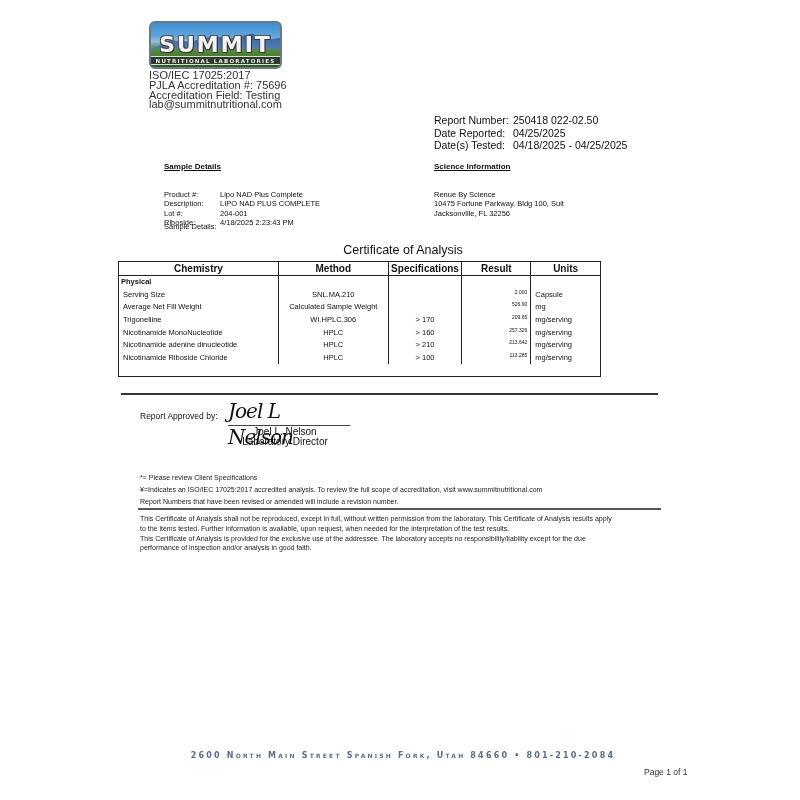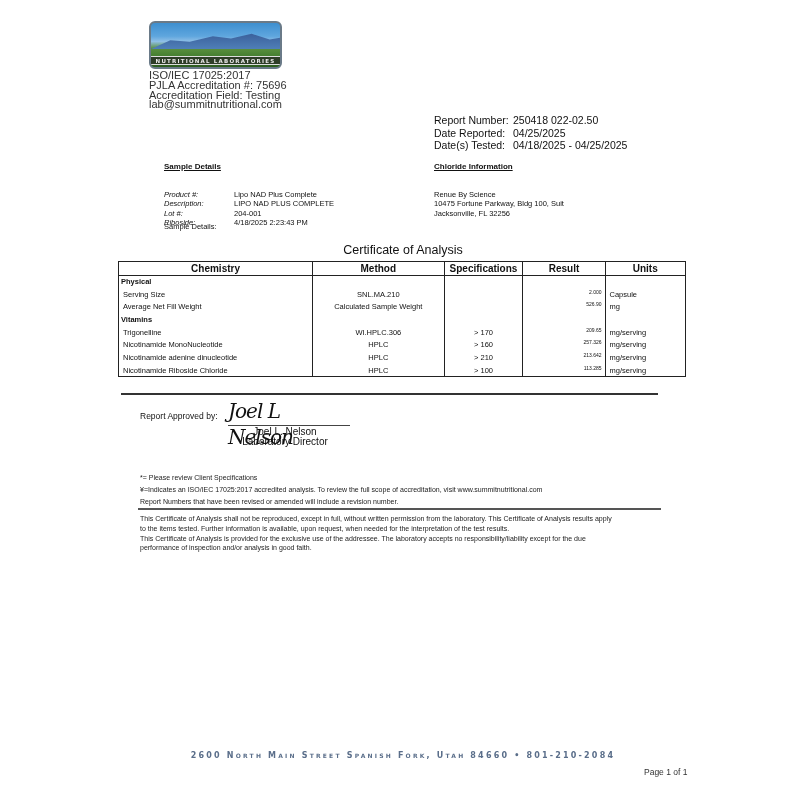--- a/index.html
+++ b/index.html
@@ -36,30 +36,30 @@
 
   .lab-info { left: 149px; top: 71px; font-size: 11px; line-height: 9.8px; color: #333; }
 
   .report-meta { left: 434px; top: 114px; font-size: 10.5px; line-height: 12.7px; }
   .report-meta .row { display: flex; }
   .report-meta .lbl { width: 79px; }
 
   .sample-details { left: 164px; top: 162px; font-size: 7.5px; line-height: 9.2px; }
   .section-title { font-weight: bold; text-decoration: underline; font-size: 8px; margin-bottom: 19px; }
   .kv { display: flex; }
-  .kv .k { width: 70px; font-style: italic; }
+  .kv .k { width: 56px; }
   .sample-extra { left: 164px; top: 222px; font-size: 7.5px; }
 
   .customer-info { left: 434px; top: 162px; font-size: 7.5px; line-height: 9.2px; }
 
   .coa-title { left: 0; width: 806px; top: 243px; text-align: center; font-size: 12.5px; }
 
   
   .coa-table {
-    left: 118px; top: 261px; width: 568px; height: 116px;
+    left: 118px; top: 261px; width: 483px; height: 116px;
     border: 1px solid #222;
   }
   .coa-table table { border-collapse: collapse; width: 100%; font-size: 7.5px; }
   .coa-table th {
     font-size: 10px; font-weight: bold; height: 13px; border: 1px solid #222;
     border-top: none; padding: 0; text-align: center;
   }
   .coa-table th:first-child { border-left: none; }
   .coa-table th:last-child { border-right: none; }
   .coa-table td { padding: 0; height: 12.7px; border-left: 1px solid #222; vertical-align: middle; }
@@ -90,20 +90,21 @@
     font-family: "DejaVu Sans", sans-serif; font-size: 8px; letter-spacing: 2.2px;
     color: #5a6e8a; font-variant: small-caps; font-weight: bold;
   }
   .page-num { left: 644px; top: 767px; font-size: 8.5px; color: #333; }
 </style>
 </head>
 <body>
 
 <div class="abs logo">
   <div class="mountain"></div>
+  <div class="word">SUMMIT</div>
   <div class="band">NUTRITIONAL LABORATORIES</div>
 </div>
 
 <div class="abs lab-info">
   <div>ISO/IEC 17025:2017</div>
   <div>PJLA Accreditation #: 75696</div>
   <div>Accreditation Field: Testing</div>
   <div>lab@summitnutritional.com</div>
 </div>
 
@@ -137,21 +138,21 @@
       <span>204-001</span>
     </div>
   <div class="kv">
       <span class="k">Riboside:</span>
       <span>4/18/2025 2:23:43 PM</span>
     </div>
 </div>
 <div class="abs sample-extra">Sample Details:</div>
 
 <div class="abs customer-info">
-  <div class="section-title">Chloride Information</div>
+  <div class="section-title">Science Information</div>
   <div>Renue By Science</div>
   <div>10475 Fortune Parkway, Bldg 100, Suit</div>
   <div>Jacksonville, FL 32256</div>
 </div>
 
 <div class="abs coa-title">Certificate of Analysis</div>
 
 <div class="abs coa-table">
   <table>
     <colgroup>
@@ -185,27 +186,20 @@
         <td class="result">2.000</td>
         <td class="units">Capsule</td>
       </tr>
       <tr>
         <td>Average Net Fill Weight</td>
         <td class="method">Calculated Sample Weight</td>
         <td class="spec"></td>
         <td class="result">526.90</td>
         <td class="units">mg</td>
       </tr>
-      <tr class="group">
-        <td class="name">Vitamins</td>
-          <td></td>
-          <td></td>
-          <td></td>
-          <td></td>
-      </tr>
       <tr>
         <td>Trigonelline</td>
         <td class="method">WI.HPLC.306</td>
         <td class="spec">&gt; 170</td>
         <td class="result">209.65</td>
         <td class="units">mg/serving</td>
       </tr>
       <tr>
         <td>Nicotinamide MonoNucleotide</td>
         <td class="method">HPLC</td>

